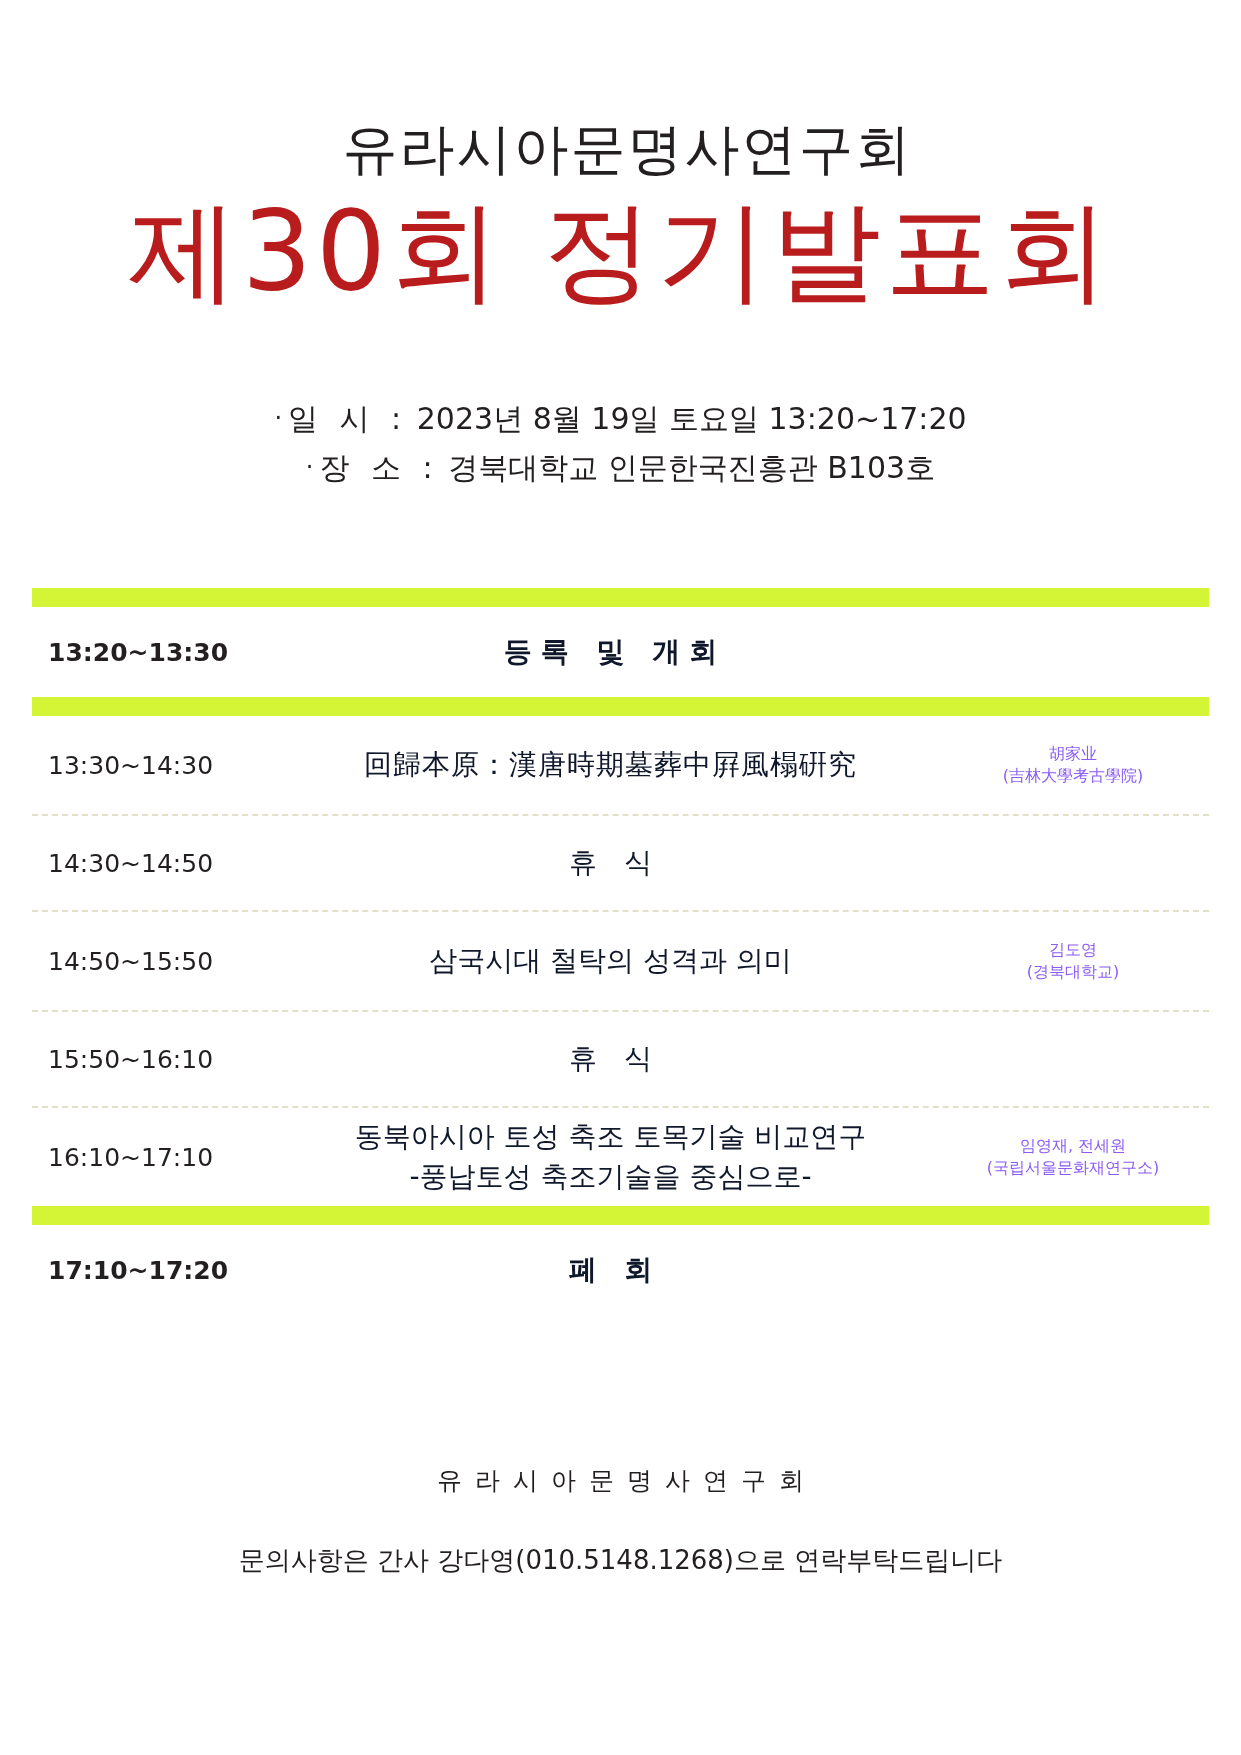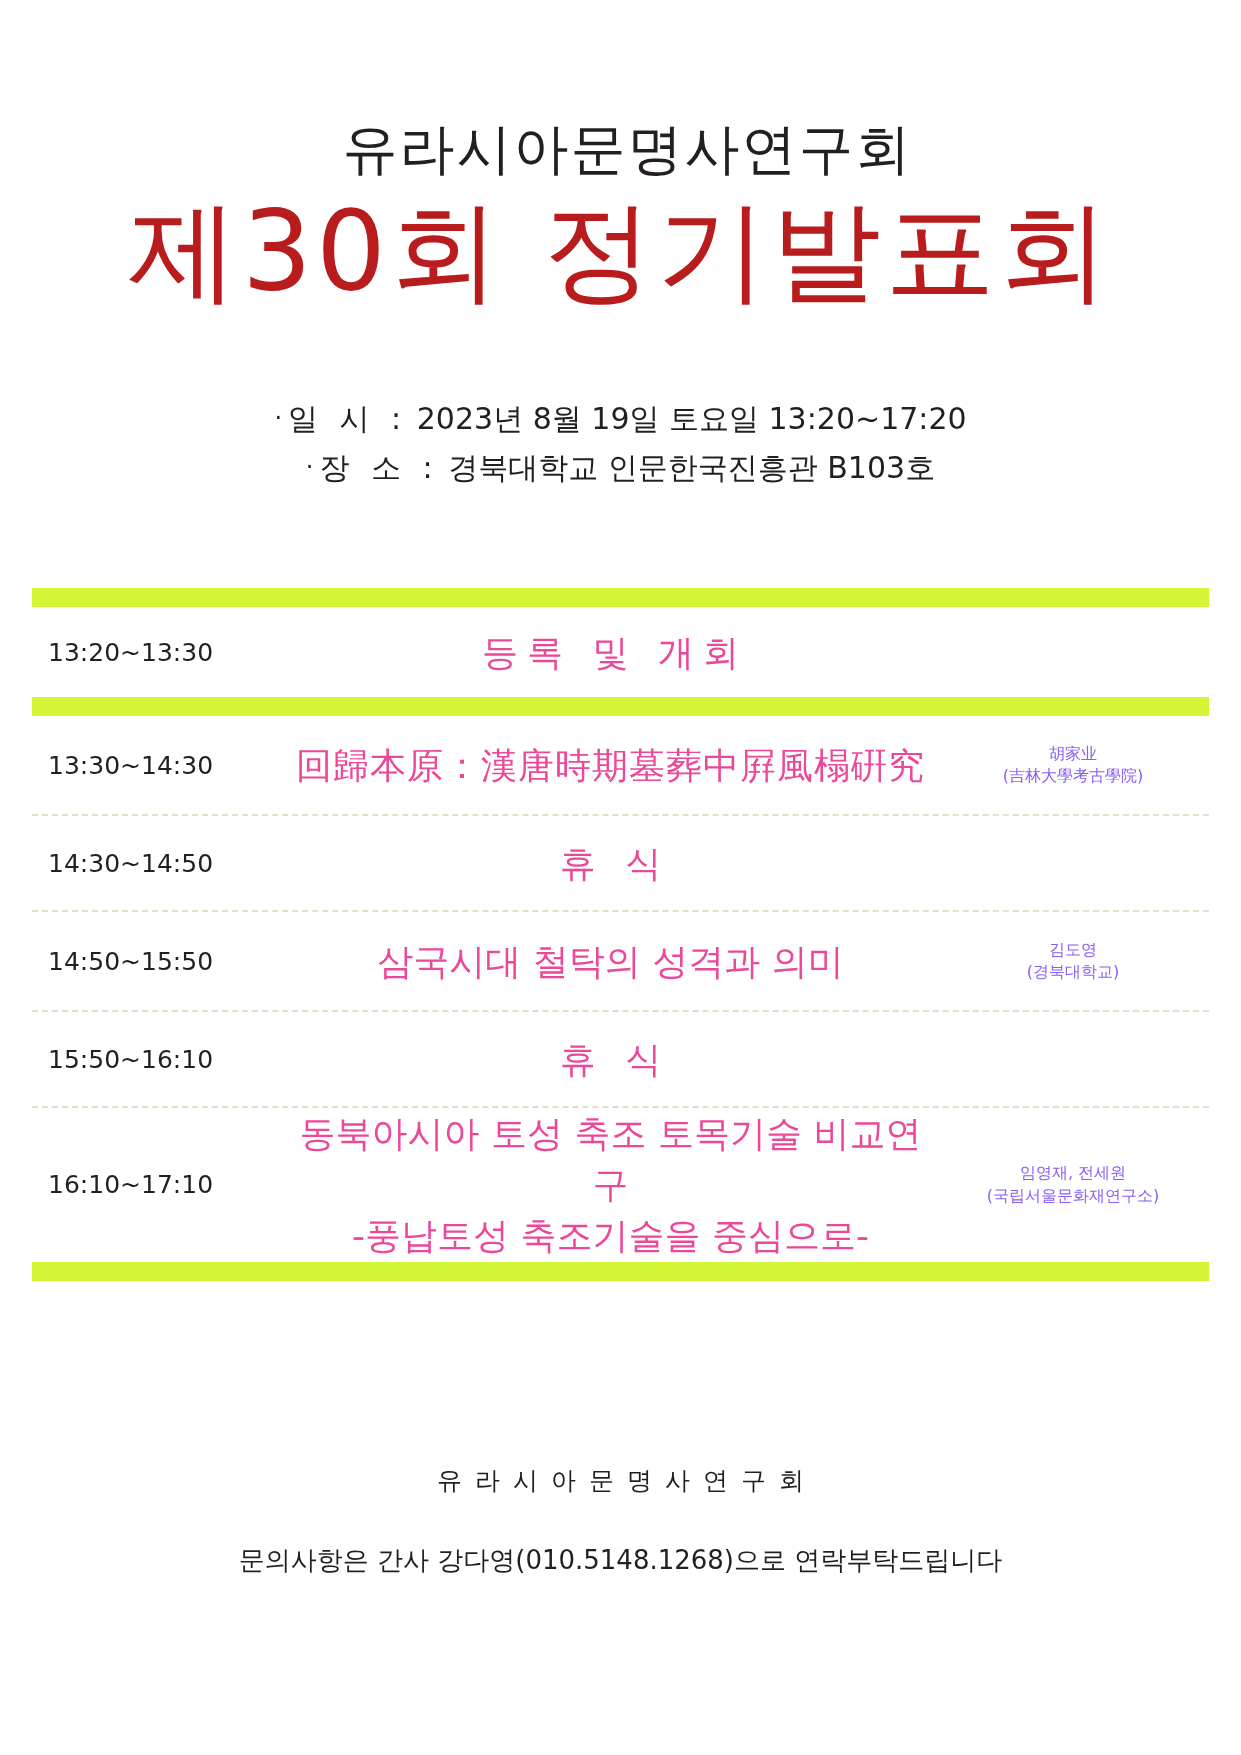--- a/index.html
+++ b/index.html
@@ -82,43 +82,43 @@
   .bar.top { margin-bottom: 0; }
 
   .row {
     display: flex;
     align-items: center;
     width: 100%;
     min-height: 94px;
     position: relative;
   }
   .row.tall { min-height: 98px; }
-  .row.open { min-height: 90px; }
+  .row.open { min-height: 90px; font-weight: bold; }
 
   .dashed {
     border-bottom: 2px dashed #e3e0c9;
     width: 100%;
     height: 0;
   }
 
   .c-time {
     width: 250px;
     flex: 0 0 250px;
     font-size: 25px;
     letter-spacing: 0px;
     color: #231f20;
     padding-left: 16px;
     text-align: left;
   }
   .c-title {
     flex: 1 1 auto;
     text-align: center;
-    font-size: 36px;
+    font-size: 28px;
     line-height: 1.42;
-    color: #ec4899;
+    color: #0f172a;
     padding: 0 4px;
   }
   .c-title .spaced {
     letter-spacing: 9px;
     padding-left: 9px;
   }
   .c-title .han {
     letter-spacing: 1px;
   }
   .c-speaker {
@@ -230,20 +230,25 @@
         <span>-풍납토성 축조기술을 중심으로-</span>
       </div>
       <div class="c-speaker">
         <span>임영재, 전세원</span>
         <span class="aff">(국립서울문화재연구소)</span>
       </div>
     </div>
 
     <div class="bar"></div>
 
+    <div class="row open">
+      <div class="c-time">17:10~17:20</div>
+      <div class="c-title"><span class="spaced">폐 회</span></div>
+      <div class="c-speaker empty"></div>
+    </div>
 
   </div>
 
   <div class="footer">
     <div class="footer-org">유라시아문명사연구회</div>
     <div class="footer-contact">문의사항은 간사 강다영(010.5148.1268)으로 연락부탁드립니다</div>
   </div>
 
 </div>
 

